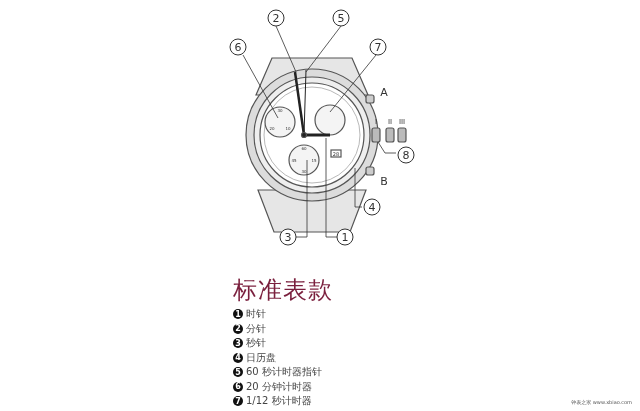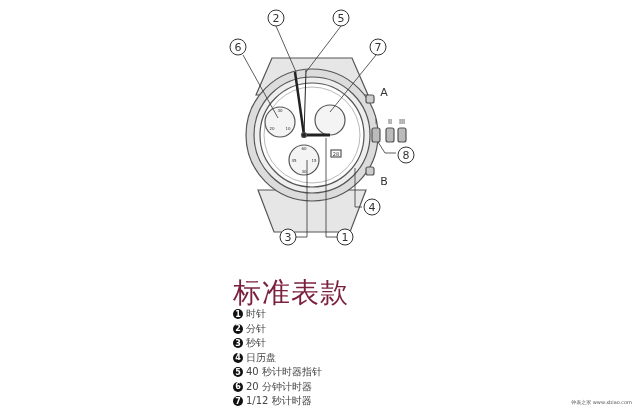--- a/index.html
+++ b/index.html
@@ -1,18 +1,18 @@
 <!DOCTYPE html>
 <html><head>
 <meta charset="utf-8">
 <style>
   html,body{margin:0;padding:0;background:#ffffff;}
   body{width:640px;height:411px;position:relative;overflow:hidden;font-family:"DejaVu Sans",sans-serif;}
   #diagram{position:absolute;left:0;top:0;}
-  .title{position:absolute;left:233px;top:274px;font-family:Liberation Serif, serif;font-size:28px;color:#7a1f3d;letter-spacing:1px;}
+  .title{position:absolute;left:233px;top:274px;font-family:Liberation Serif, serif;font-size:24px;color:#7a1f3d;letter-spacing:1px;}
   .legend{position:absolute;left:233px;top:307px;margin:0;padding:0;list-style:none;}
   .legend li{display:flex;align-items:center;height:14.5px;font-size:10px;color:#444;}
   .legend .num{display:inline-flex;align-items:center;justify-content:center;width:10px;height:10px;border-radius:50%;background:#111;color:#fff;font-size:8px;font-weight:bold;margin-right:3px;}
   .credit{position:absolute;right:8px;bottom:6px;font-size:5px;color:#555;}
 </style>
 </head>
 <body>
 
 <svg id="diagram" width="640" height="270" viewBox="0 0 640 270" xmlns="http://www.w3.org/2000/svg">
   <g fill="none" stroke="#555" stroke-width="1.2">
@@ -116,21 +116,21 @@
   <li>
       <span class="num">3</span>
       <span>秒针</span>
     </li>
   <li>
       <span class="num">4</span>
       <span>日历盘</span>
     </li>
   <li>
       <span class="num">5</span>
-      <span>40 秒计时器指针</span>
+      <span>60 秒计时器指针</span>
     </li>
   <li>
       <span class="num">6</span>
       <span>20 分钟计时器</span>
     </li>
   <li>
       <span class="num">7</span>
       <span>1/12 秒计时器</span>
     </li>
 </ul>

